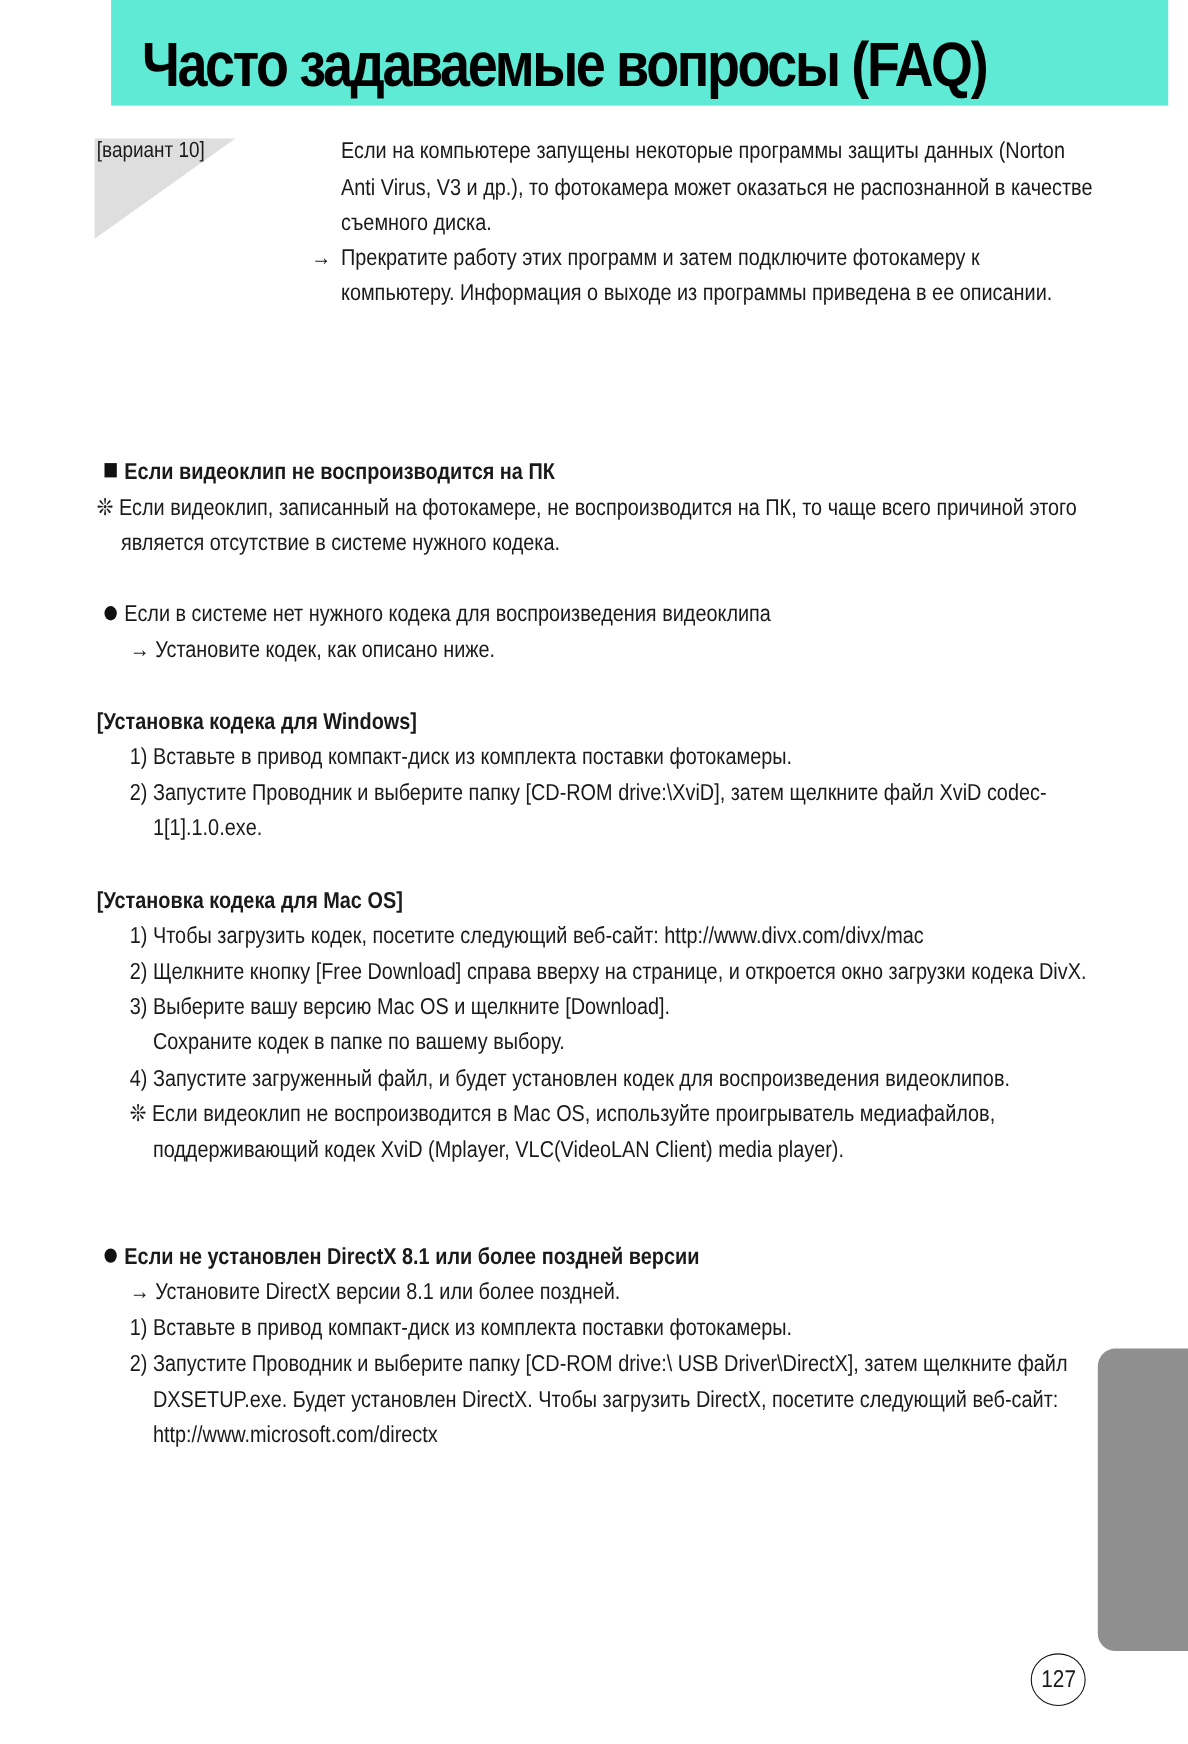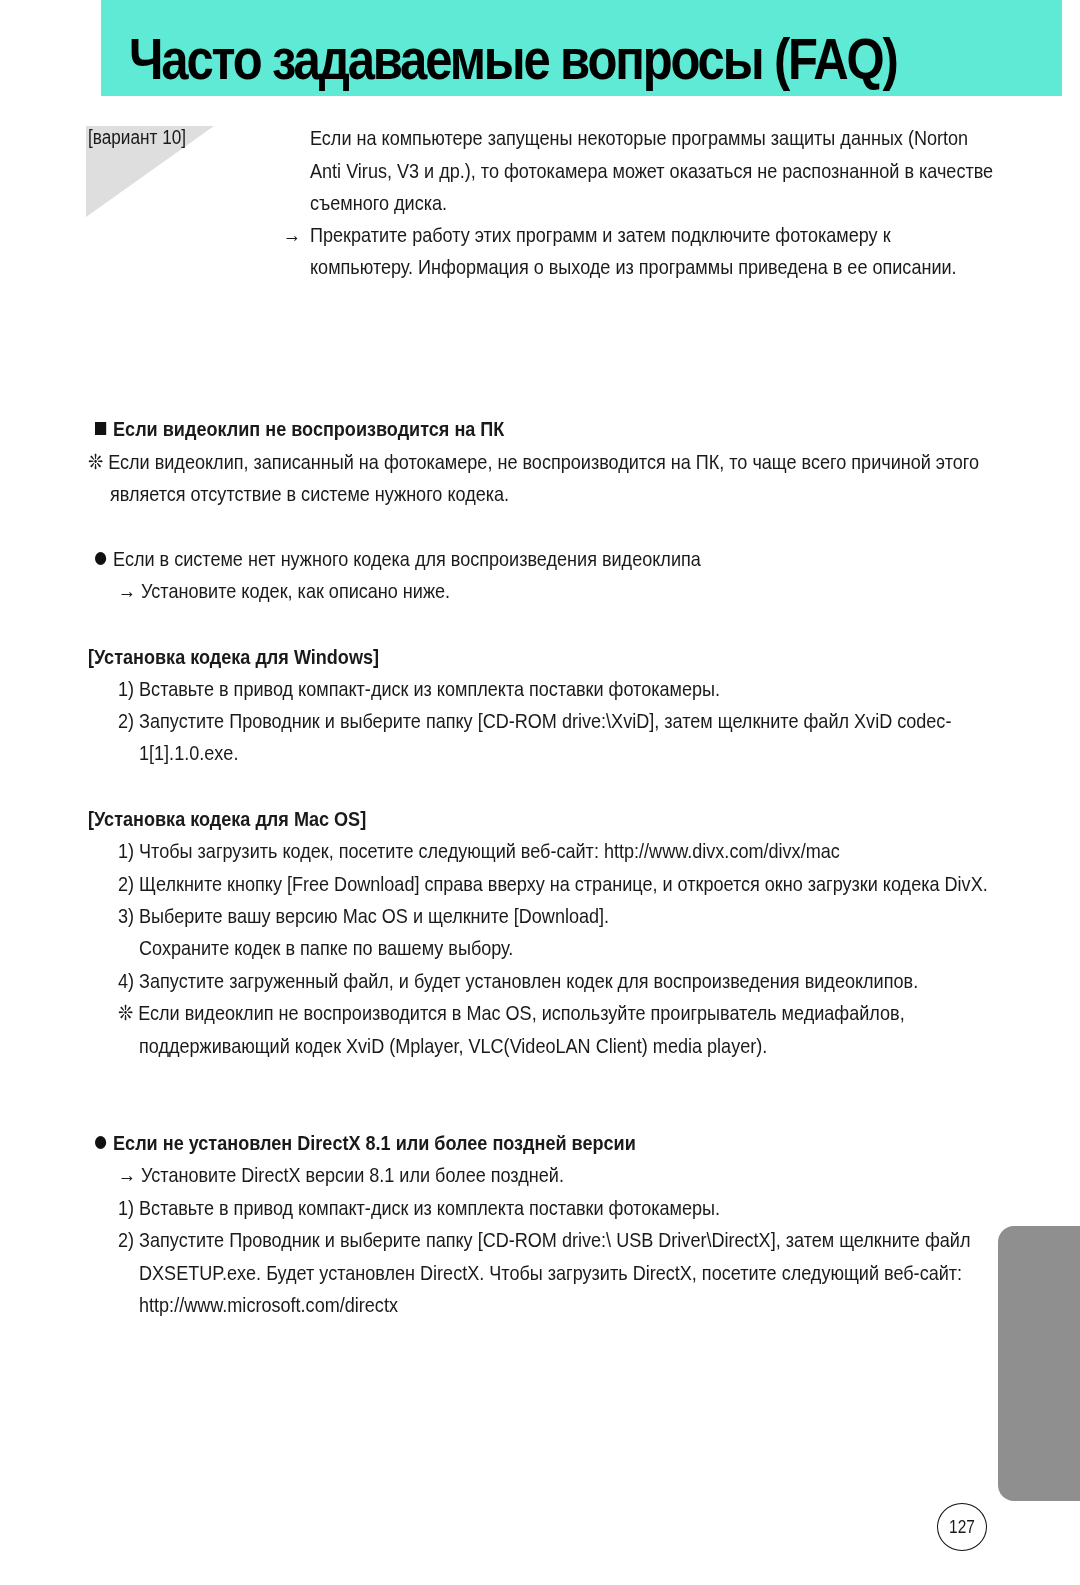--- a/index.html
+++ b/index.html
@@ -41,21 +41,21 @@
     background: #111; margin-right: 8px; vertical-align: 1px;
   }
   .side-tab {
     position: absolute; left: 998px; top: 1226px; width: 90px; height: 275px;
     background: #8f8f8f; border-radius: 16px 0 0 16px;
   }
   .page-number {
     position: absolute; left: 937px; top: 1503px; width: 48px; height: 46px;
     border: 1.5px solid #111; border-radius: 50%;
     display: flex; align-items: center; justify-content: center;
-    font-size: 18px;
+    font-size: 22px;
   }
   .page-number span { transform: scaleX(0.86); display: inline-block; }
 </style>
 </head>
 <body>
 
 <div class="title-bar">
   <h1 class="title">Часто задаваемые вопросы (FAQ)</h1>
 </div>
 

